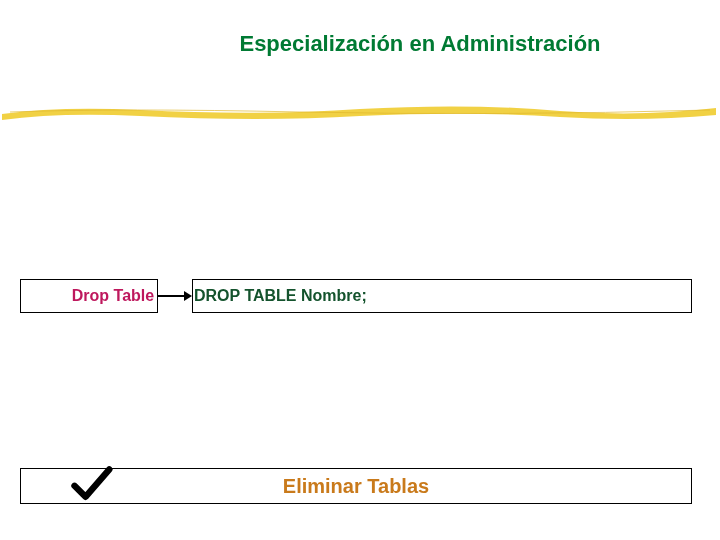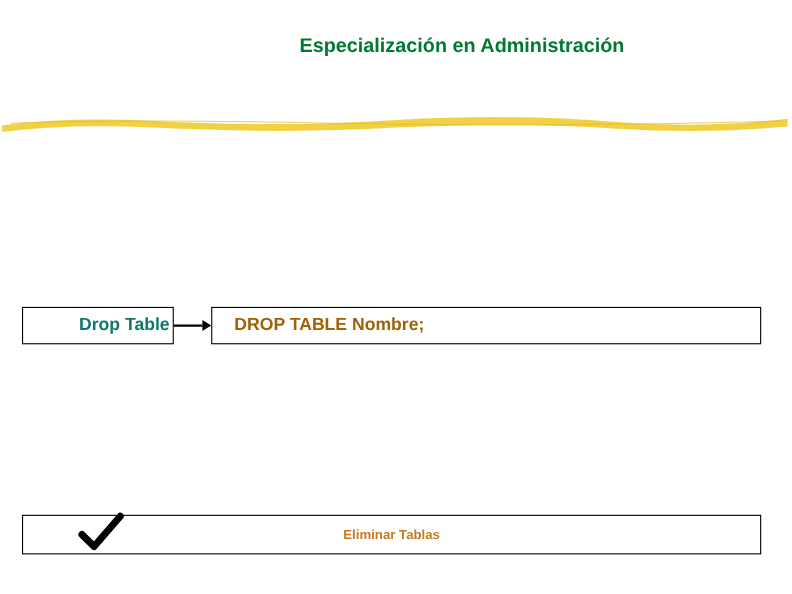--- a/index.html
+++ b/index.html
@@ -23,21 +23,21 @@
     height: 90px;
   }
   .title {
     position: absolute;
     top: 30px;
     left: 160px;
     right: 40px;
     text-align: center;
     color: #007a33;
     font-weight: bold;
-    font-size: 18px;
+    font-size: 22px;
     line-height: 1.25;
   }
   .brush-line {
     position: absolute;
     top: 100px;
     left: 0;
     width: 720px;
     height: 22px;
   }
   .left-box {
@@ -46,37 +46,37 @@
     left: 20px;
     width: 138px;
     height: 34px;
     border: 1px solid #000;
     background: #fff;
     text-align: center;
     line-height: 32px;
     font-family: "Comic Sans MS", cursive, sans-serif;
     font-weight: bold;
     font-size: 16px;
-    color: #0f766e;
+    color: #be185d;
     padding-left: 48px;
   }
   .right-box {
     position: absolute;
     top: 279px;
     left: 192px;
     width: 500px;
     height: 34px;
     border: 1px solid #000;
     background: #fff;
-    padding-left: 20px;
+    padding-left: 1px;
     line-height: 32px;
     font-family: "Comic Sans MS", cursive, sans-serif;
     font-weight: bold;
     font-size: 16px;
-    color: #a16207;
+    color: #14532d;
   }
   .arrow {
     position: absolute;
     top: 288px;
     left: 158px;
     width: 34px;
     height: 16px;
   }
   .bottom-box {
     position: absolute;
@@ -100,21 +100,21 @@
     height: 44px;
     margin-top: -4px;
   }
   .bottom-text-wrap {
     flex: 1;
     text-align: center;
   }
   .bottom-text {
     font-family: "Comic Sans MS", cursive, sans-serif;
     font-weight: bold;
-    font-size: 12px;
+    font-size: 20px;
     color: #c97a1b;
     display: inline-block;
     transform: translateX(-70px);
   }
 </style>
 </head>
 <body>
 
 <div class="header">
   <div class="title">

